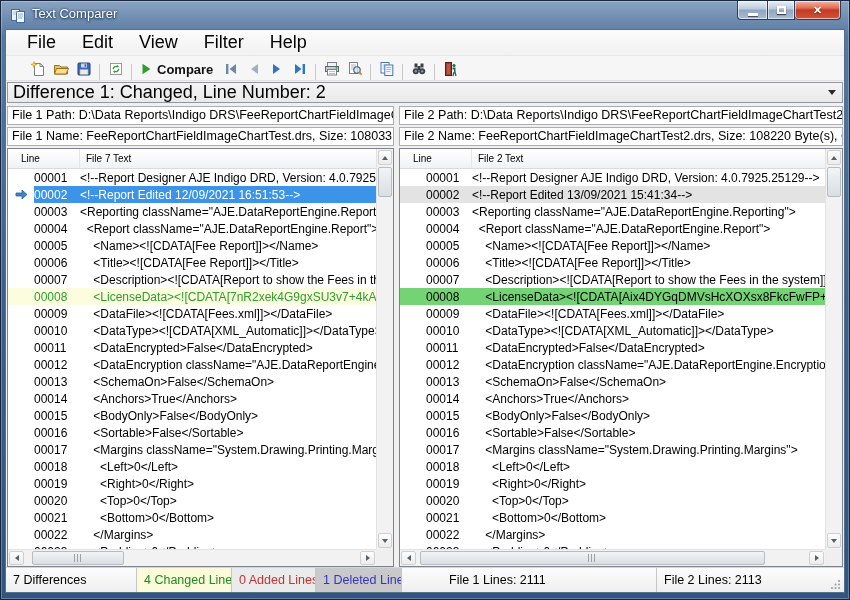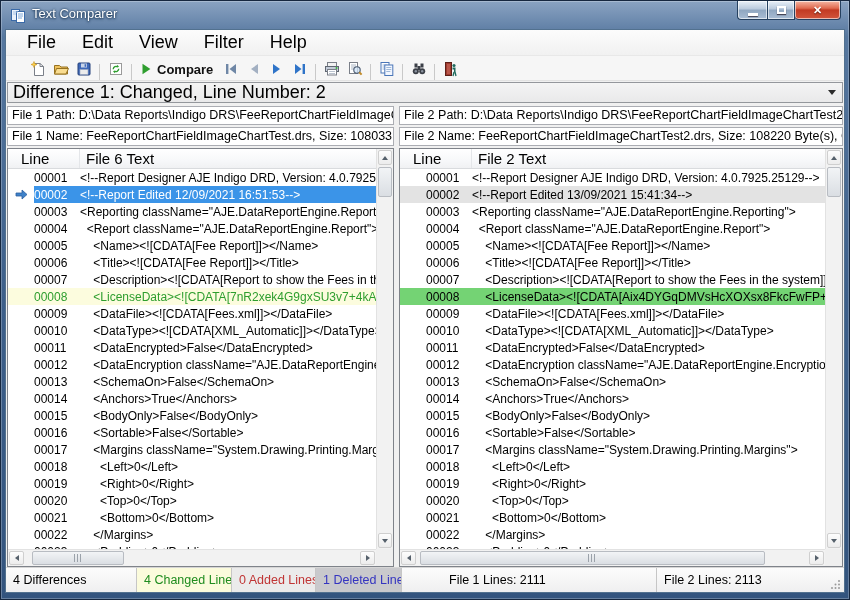--- a/index.html
+++ b/index.html
@@ -68,21 +68,21 @@
   .hdrbox {
     height:19px; flex:none; margin-bottom:2px; border:1px solid #ABADB3; background:#fff;
     font-size:12.5px; line-height:17px; padding-left:4px; white-space:nowrap; overflow:hidden; color:#000;
   }
 
   .listbox {
     flex:1; border:1px solid #7F838A; background:#fff; min-height:0;
     display:grid; grid-template-columns:1fr 17px; grid-template-rows:20px 1fr 17px;
   }
   .list-header {
-    grid-column:1; grid-row:1; display:flex; font-size:15px; color:#000;
+    grid-column:1; grid-row:1; display:flex; font-size:10px; color:#000;
     background:linear-gradient(180deg,#FFFFFF,#F7F8FA 60%,#F0F1F3); border-bottom:1px solid #D9DBDE; overflow:hidden;
   }
   .hcell-line { width:72px; flex:none; padding-left:13px; line-height:19px; border-right:1px solid #E4E6E9; }
   .hcell-text { flex:1; padding-left:6px; line-height:19px; }
   .list-body { grid-column:1; grid-row:2; overflow:hidden; position:relative; background:#fff; }
 
   .row { height:17px; display:flex; align-items:center; font-size:12px; color:#000; white-space:pre; cursor:default; }
   .cell-marker { width:26px; flex:none; display:flex; align-items:center; justify-content:center; background:#fff; height:100%; }
   .rowmain { flex:1; display:flex; min-width:0; height:100%; align-items:center; }
   .cell-num { width:46px; flex:none; text-align:left; padding-right:8px; }
@@ -284,21 +284,21 @@
     </div>
 
     <div class="panes">
 
       <div class="pane left">
         <div class="hdrbox">File 1 Path: D:\Data Reports\Indigo DRS\FeeReportChartFieldImageChartTest.drs</div>
         <div class="hdrbox">File 1 Name: FeeReportChartFieldImageChartTest.drs, Size: 108033 Byte(s), Created: 12/09/2021</div>
         <div class="listbox">
           <div class="list-header">
             <span class="hcell-line">Line</span>
-            <span class="hcell-text">File 6 Text</span>
+            <span class="hcell-text">File 7 Text</span>
           </div>
           <div class="list-body" id="body-left">
               <div class="row"><span class="cell-marker"></span><span class="rowmain"><span class="cell-num">00001</span><span class="cell-text">&lt;!--Report Designer AJE Indigo DRD, Version: 4.0.7925.25129--&gt;</span></span></div>
               <div class="row hl-selected"><span class="cell-marker"><svg width="13" height="11" viewBox="0 0 13 11">
                     <path d="M1 4 h6 V1 l5 4.5 L7 10 V7 H1 Z" fill="#3F82C9" stroke="#2B5E9E" stroke-width="0.8"></path>
                   </svg></span><span class="rowmain"><span class="cell-num">00002</span><span class="cell-text">&lt;!--Report Edited 12/09/2021 16:51:53--&gt;</span></span></div>
               <div class="row"><span class="cell-marker"></span><span class="rowmain"><span class="cell-num">00003</span><span class="cell-text">&lt;Reporting className="AJE.DataReportEngine.Reporting"&gt;</span></span></div>
               <div class="row"><span class="cell-marker"></span><span class="rowmain"><span class="cell-num">00004</span><span class="cell-text">  &lt;Report className="AJE.DataReportEngine.Report"&gt;</span></span></div>
               <div class="row"><span class="cell-marker"></span><span class="rowmain"><span class="cell-num">00005</span><span class="cell-text">    &lt;Name&gt;&lt;![CDATA[Fee Report]]&gt;&lt;/Name&gt;</span></span></div>
               <div class="row"><span class="cell-marker"></span><span class="rowmain"><span class="cell-num">00006</span><span class="cell-text">    &lt;Title&gt;&lt;![CDATA[Fee Report]]&gt;&lt;/Title&gt;</span></span></div>
@@ -397,21 +397,21 @@
                 <span class="tri-right"></span>
               </div>
           </div>
           <div class="sb-corner"></div>
         </div>
       </div>
 
     </div>
 
     <div class="statusbar">
-      <div class="seg seg1">4 Differences</div>
+      <div class="seg seg1">7 Differences</div>
       <div class="seg seg2">4 Changed Lines</div>
       <div class="seg seg3">0 Added Lines</div>
       <div class="seg seg4">1 Deleted Lines</div>
       <div class="seg seg5">File 1 Lines: 2111</div>
       <div class="seg seg6">File 2 Lines: 2113</div>
       <div class="grip">
         <svg width="10" height="10" viewBox="0 0 10 10">
           <circle cx="8" cy="2" r="1" fill="#9A9A9A"></circle>
             <circle cx="8" cy="5.5" r="1" fill="#9A9A9A"></circle>
             <circle cx="8" cy="9" r="1" fill="#9A9A9A"></circle>

